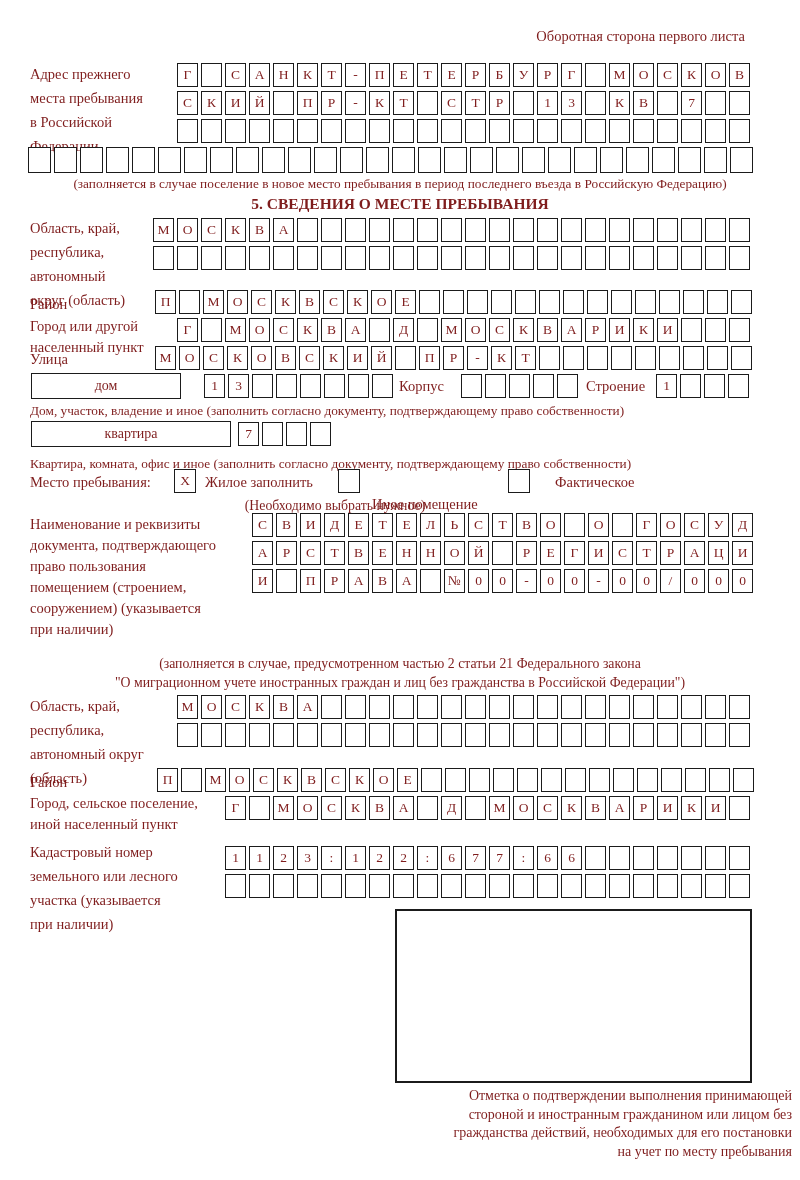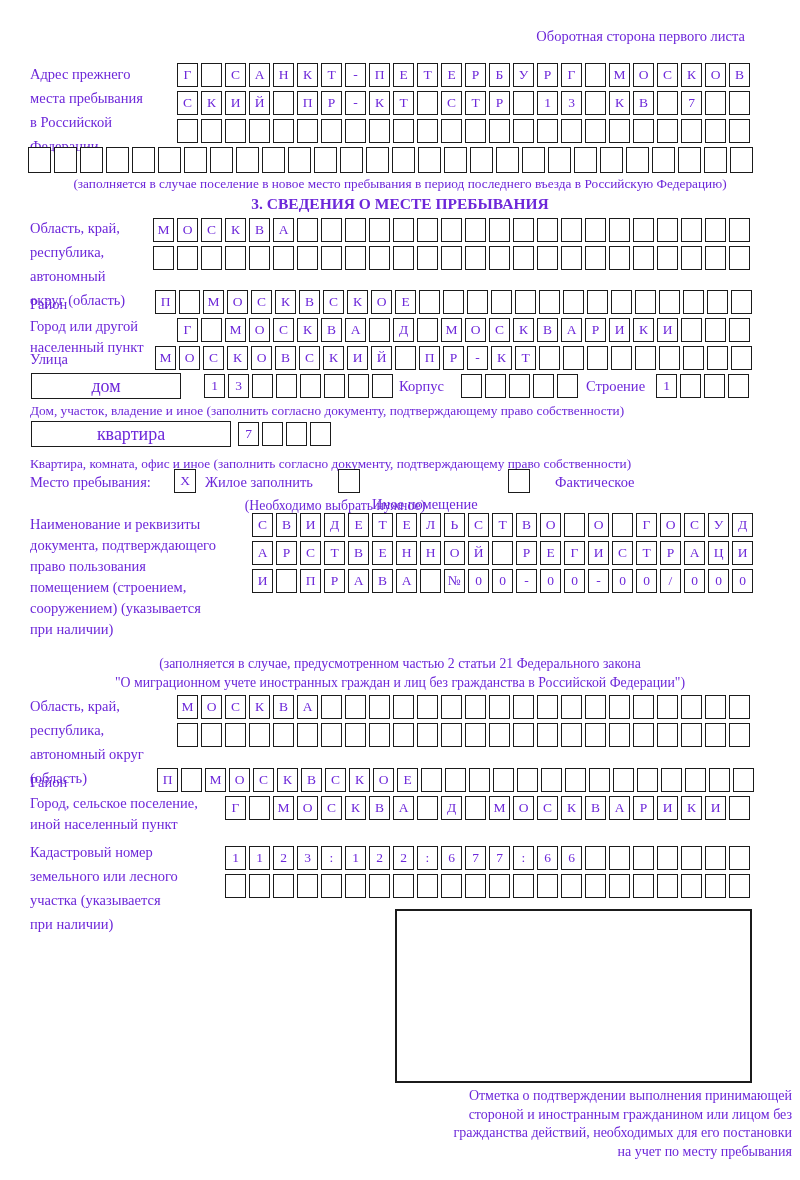--- a/index.html
+++ b/index.html
@@ -1,35 +1,35 @@
 <!DOCTYPE html>
 <html><head>
 <meta charset="utf-8">
 <style>
   html,body{margin:0;padding:0;background:#ffffff;}
   .page{
     position:relative;width:800px;height:1180px;background:#ffffff;
-    font-family:"Liberation Serif","DejaVu Serif",serif;color:#6d28d9;overflow:hidden;
+    font-family:"Liberation Serif","DejaVu Serif",serif;color:#7f1d1d;overflow:hidden;
   }
   .abs{position:absolute;}
   .lbl{font-size:14.5px;line-height:24px;white-space:pre-line;}
   .lbl.tight{line-height:21px;}
   .cap{font-size:13.3px;line-height:16px;}
   .center{text-align:center;width:800px;left:0;}
   .bold{font-weight:bold;}
   .boxrow{display:flex;gap:3px;}
   .cell{
     width:21px;height:24px;box-sizing:border-box;border:1.5px solid #1b1b1b;
     display:flex;align-items:center;justify-content:center;
     font-size:13.5px;flex:none;background:#fff;
   }
   .boxrow.w .cell{width:23px;height:26px;}
   .widebox{
     box-sizing:border-box;border:1.5px solid #1b1b1b;display:flex;
-    align-items:center;justify-content:center;font-size:18px;background:#fff;
+    align-items:center;justify-content:center;font-size:14px;background:#fff;
   }
   .ckbox{
     width:22px;height:24px;box-sizing:border-box;border:1.5px solid #1b1b1b;
     display:flex;align-items:center;justify-content:center;font-size:13.5px;background:#fff;
   }
   .stampbox{box-sizing:border-box;border:2px solid #1b1b1b;background:#fff;}
   .pre{white-space:pre-line;}
 </style>
 </head>
 <body>
@@ -145,21 +145,21 @@
       <span class="cell"></span>
       <span class="cell"></span>
       <span class="cell"></span>
       <span class="cell"></span>
       <span class="cell"></span>
       <span class="cell"></span>
       <span class="cell"></span>
     </div>
   <div class="abs cap center" style="top:176px;">(заполняется в случае поселение в новое место пребывания в период последнего въезда в Российскую Федерацию)</div>
 
-  <div class="abs lbl bold center" style="top:192px;font-size:15.5px;">3. СВЕДЕНИЯ О МЕСТЕ ПРЕБЫВАНИЯ</div>
+  <div class="abs lbl bold center" style="top:192px;font-size:15.5px;">5. СВЕДЕНИЯ О МЕСТЕ ПРЕБЫВАНИЯ</div>
 
   <div class="abs lbl" style="left:30px;top:216px;width:125px;">Область, край,
 республика,
 автономный
 округ (область)</div>
   <div class="abs boxrow" style="left:153px;top:218px;">
       <span class="cell">М</span>
       <span class="cell">О</span>
       <span class="cell">С</span>
       <span class="cell">К</span>

